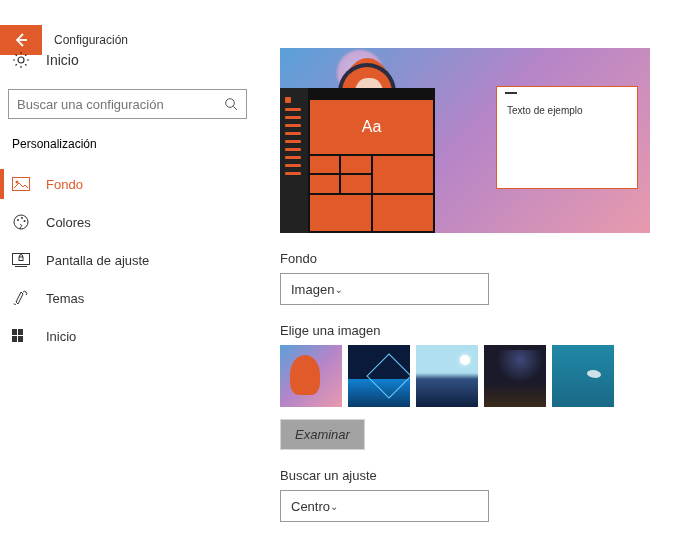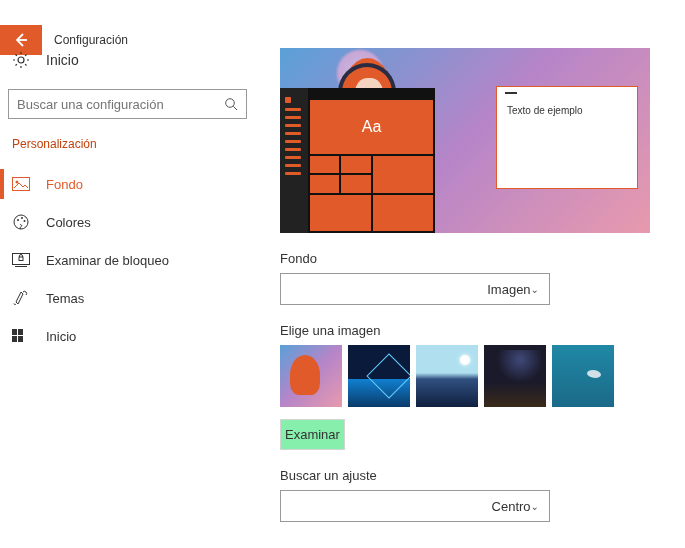--- a/index.html
+++ b/index.html
@@ -13,21 +13,21 @@
 
   .sidebar { width: 255px; padding: 15px 8px 0 8px; }
   .home { display: flex; align-items: center; gap: 16px; padding: 6px 8px 6px 4px; margin-bottom: 14px; cursor: pointer; }
   .home .icon { width:18px; height:18px; display:flex; align-items:center; justify-content:center; }
   .home .lbl { font-size: 14px; }
 
   .search { display:flex; align-items:center; border:1px solid #999; height: 30px; padding: 0 8px; margin-bottom: 18px; margin-top: 9px; }
   .search input { border:none; outline:none; flex:1; font-size: 13px; font-family: inherit; background:transparent; }
   .search .s-icon { width:14px; height:14px; }
 
-  .section-title { font-size: 12px; color: #c2410c; padding: 0 4px 14px 4px; }
+  .section-title { font-size: 12px; color: #000000; padding: 0 4px 14px 4px; }
 
   .nav-item { display:flex; align-items:center; gap:16px; padding: 10px 8px 10px 4px; cursor:pointer; position:relative; }
   .nav-item.active { color:#e05a2a; }
   .nav-item.active::before { content:""; position:absolute; left:-8px; top:4px; bottom:4px; width:4px; background:#e05a2a; }
   .nav-item .icon { width:18px; height:18px; display:flex; align-items:center; justify-content:center; }
 
   .main { flex:1; padding: 18px 30px 0 25px; overflow-y:auto; }
   .main h1 { font-size: 24px; font-weight: 300; margin-bottom: 18px; }
 
   .preview-box { width: 370px; height: 185px; position: relative; background: linear-gradient(135deg,#5aa0d8,#b685c8,#e89aad); overflow:hidden; }
@@ -46,37 +46,37 @@
   .tile { background:#e05a2a; position:relative; }
   .tile.big { grid-column: span 2; font-size:16px; color:#fff; display:flex; align-items:center; justify-content:center; }
   .tile.quad { display:grid; grid-template-columns:1fr 1fr; grid-template-rows:1fr 1fr; gap:2px; background:#111;}
   .tile.quad div{ background:#e05a2a; }
 
   .sample-window { position:absolute; right:12px; top:38px; width:142px; height:103px; background:#fff; border:1px solid #e05a2a; padding:10px 10px; font-size:11px; }
   .sample-window::before { content:""; position:absolute; top:5px; left:8px; width:12px; height:2px; background:#333;}
   .sample-window .txt { margin-top:8px; font-size:10px; }
 
   .field-label { font-size: 13px; margin-top: 18px; margin-bottom: 7px; }
-  .select { width: 270px; height: 32px; border:1px solid #999; display:flex; align-items:center; justify-content:flex-end; padding:0 10px; cursor:pointer; background:#fff;}
+  .select { width: 209px; height: 32px; border:1px solid #999; display:flex; align-items:center; justify-content:flex-start; padding:0 10px; cursor:pointer; background:#fff;}
   .chev { font-size:10px; color:#555; }
 
   .thumbs { display:flex; gap:6px; margin-bottom:12px; }
   .thumb { width:62px; height:62px; cursor:pointer; position:relative; overflow:hidden;}
   .t1 { background: linear-gradient(135deg,#5aa0d8,#b685c8,#e89aad);}
   .t1::after { content:""; position:absolute; left:10px; top:10px; width:30px; height:40px; background:#e05a2a; border-radius:50% 50% 30% 30%;}
   .t2 { background: linear-gradient(180deg,#0a1a3a 0%,#0a1a3a 55%,#1080d0 55%,#0a3a6a 100%);}
   .t2::after { content:""; position:absolute; left:25px; bottom:15px; width:30px; height:30px; border:1px solid #66ccff; transform:rotate(45deg);}
   .t3 { background: linear-gradient(180deg,#b0e0f0 0%,#b0e0f0 45%,#305080 55%,#102040 100%);}
   .t3::before {content:""; position:absolute; top:10px; right:8px; width:10px; height:10px; background:#fff; border-radius:50%; box-shadow:0 0 4px #fff;}
   .t4 { background: linear-gradient(180deg,#1a1a2a 0%,#1a1a2a 60%,#3a2a1a 100%);}
   .t4::before {content:""; position:absolute; top:5px; left:5px; right:5px; bottom:25px; background: radial-gradient(circle at 60% 30%,rgba(100,120,200,0.5),transparent 60%);}
   .t5 { background: linear-gradient(180deg,#2088a5 0%,#1a6a88 100%);}
   .t5::after {content:""; position:absolute; left:35px; top:25px; width:14px; height:8px; background:#d0e0e8; border-radius:40% 60% 40% 60%;}
 
-  .browse-btn { display:inline-block; padding: 7px 4px; background:#86efac; border:1px solid #d4d4d4; cursor:pointer; font-size:13px;}
+  .browse-btn { display:inline-block; padding: 7px 14px; background:#a3a3a3; border:1px solid #d4d4d4; cursor:pointer; font-size:13px;font-style:italic;}
 </style>
 </head>
 <body>
 
 <div class="titlebar">
   <div class="back-btn">
     <svg width="16" height="16" viewBox="0 0 16 16">
         <path d="M10 2 L4 8 L10 14" stroke="#fff" stroke-width="1.8" fill="none"></path>
         <path d="M4 8 L14 8" stroke="#fff" stroke-width="1.8"></path>
       </svg>
@@ -132,21 +132,21 @@
     </div>
     <div class="nav-item">
       <span class="icon">
           <svg width="18" height="14" viewBox="0 0 18 14">
             <rect x="0.5" y="0.5" width="17" height="11" stroke="#333" fill="none"></rect>
             <line x1="3" y1="13.5" x2="15" y2="13.5" stroke="#333"></line>
             <rect x="7" y="4" width="4" height="3.5" stroke="#333" fill="none"></rect>
             <path d="M7.5 4 v-1 a1.5 1.5 0 0 1 3 0 v1" stroke="#333" fill="none"></path>
           </svg>
         </span>
-      <span>Examinar de bloqueo</span>
+      <span>Pantalla de ajuste</span>
     </div>
     <div class="nav-item">
       <span class="icon">
           <svg width="18" height="18" viewBox="0 0 18 18">
             <path d="M4 13 L9 3 L11 5 L6 15 Z" stroke="#333" fill="none"></path>
             <path d="M11 3 a2 2 0 1 1 3 3" stroke="#333" fill="none"></path>
             <path d="M4 15 c-1 1-2 0.5-2-0.5" stroke="#333" fill="none"></path>
           </svg>
         </span>
       <span>Temas</span>

